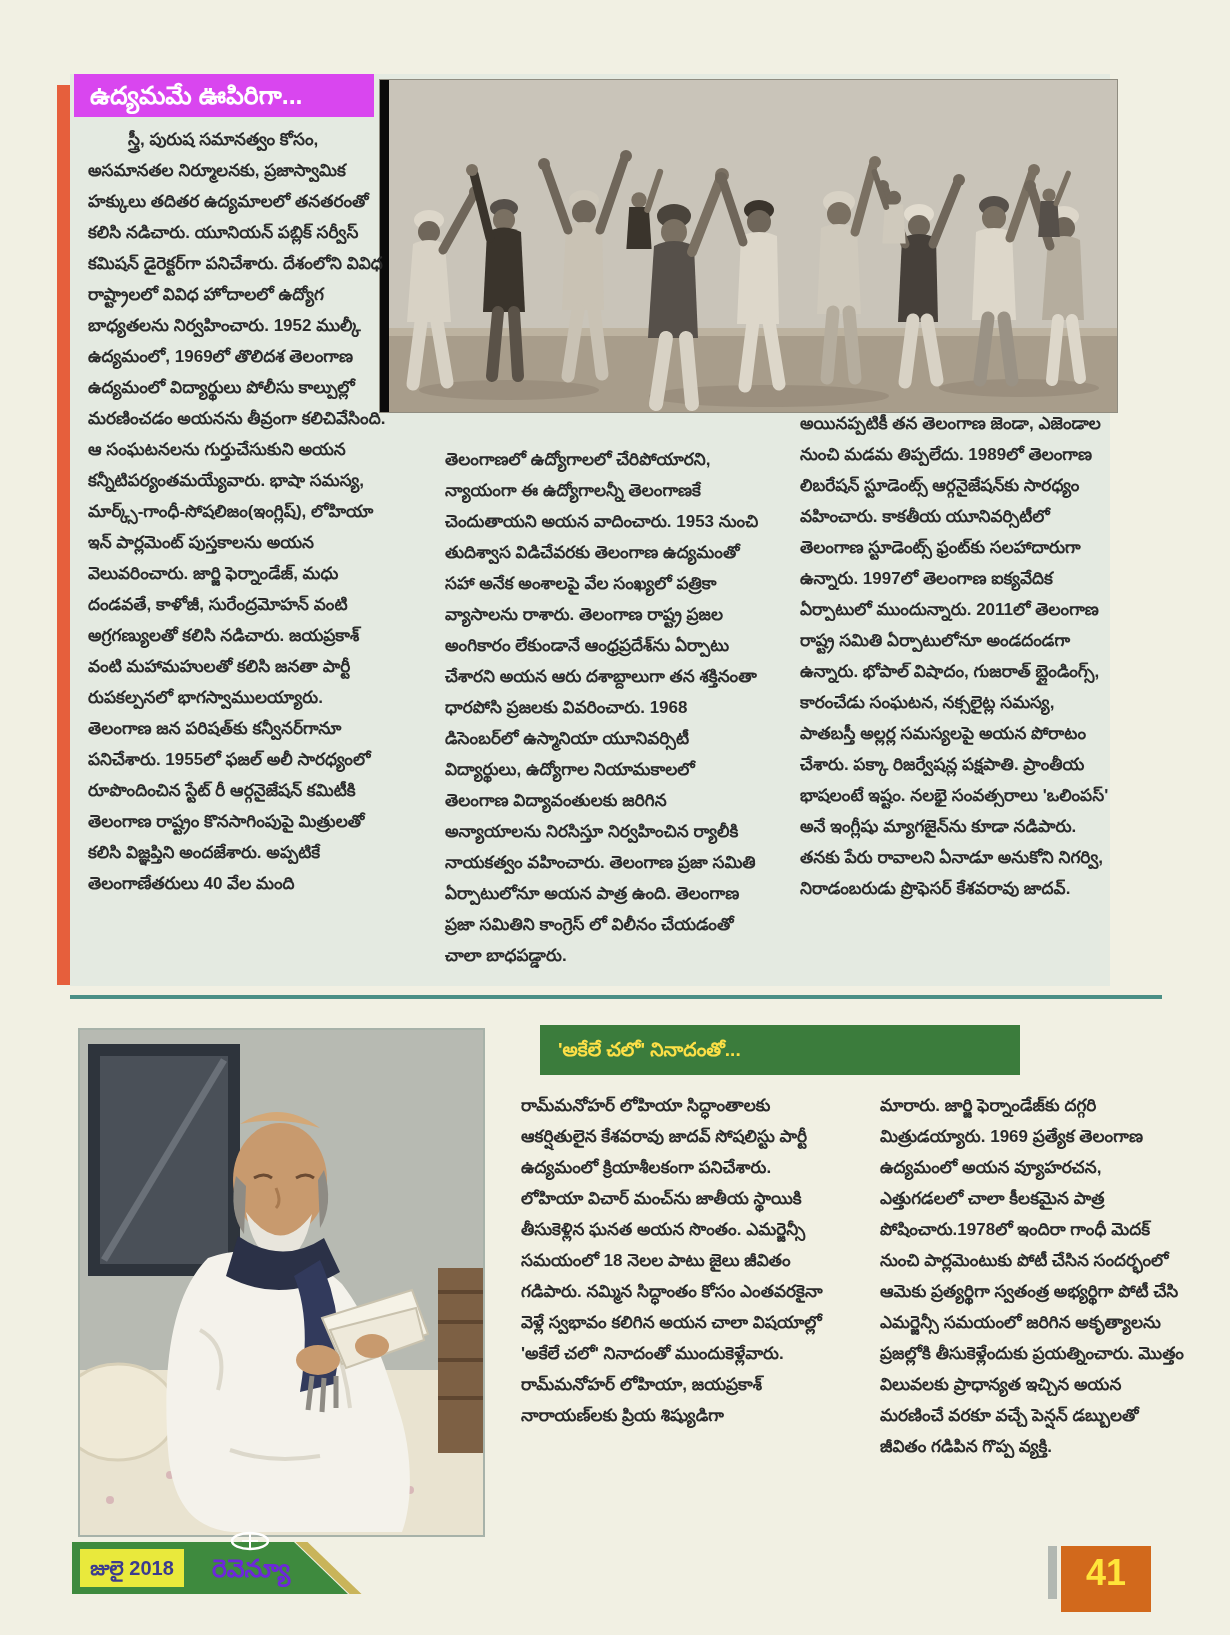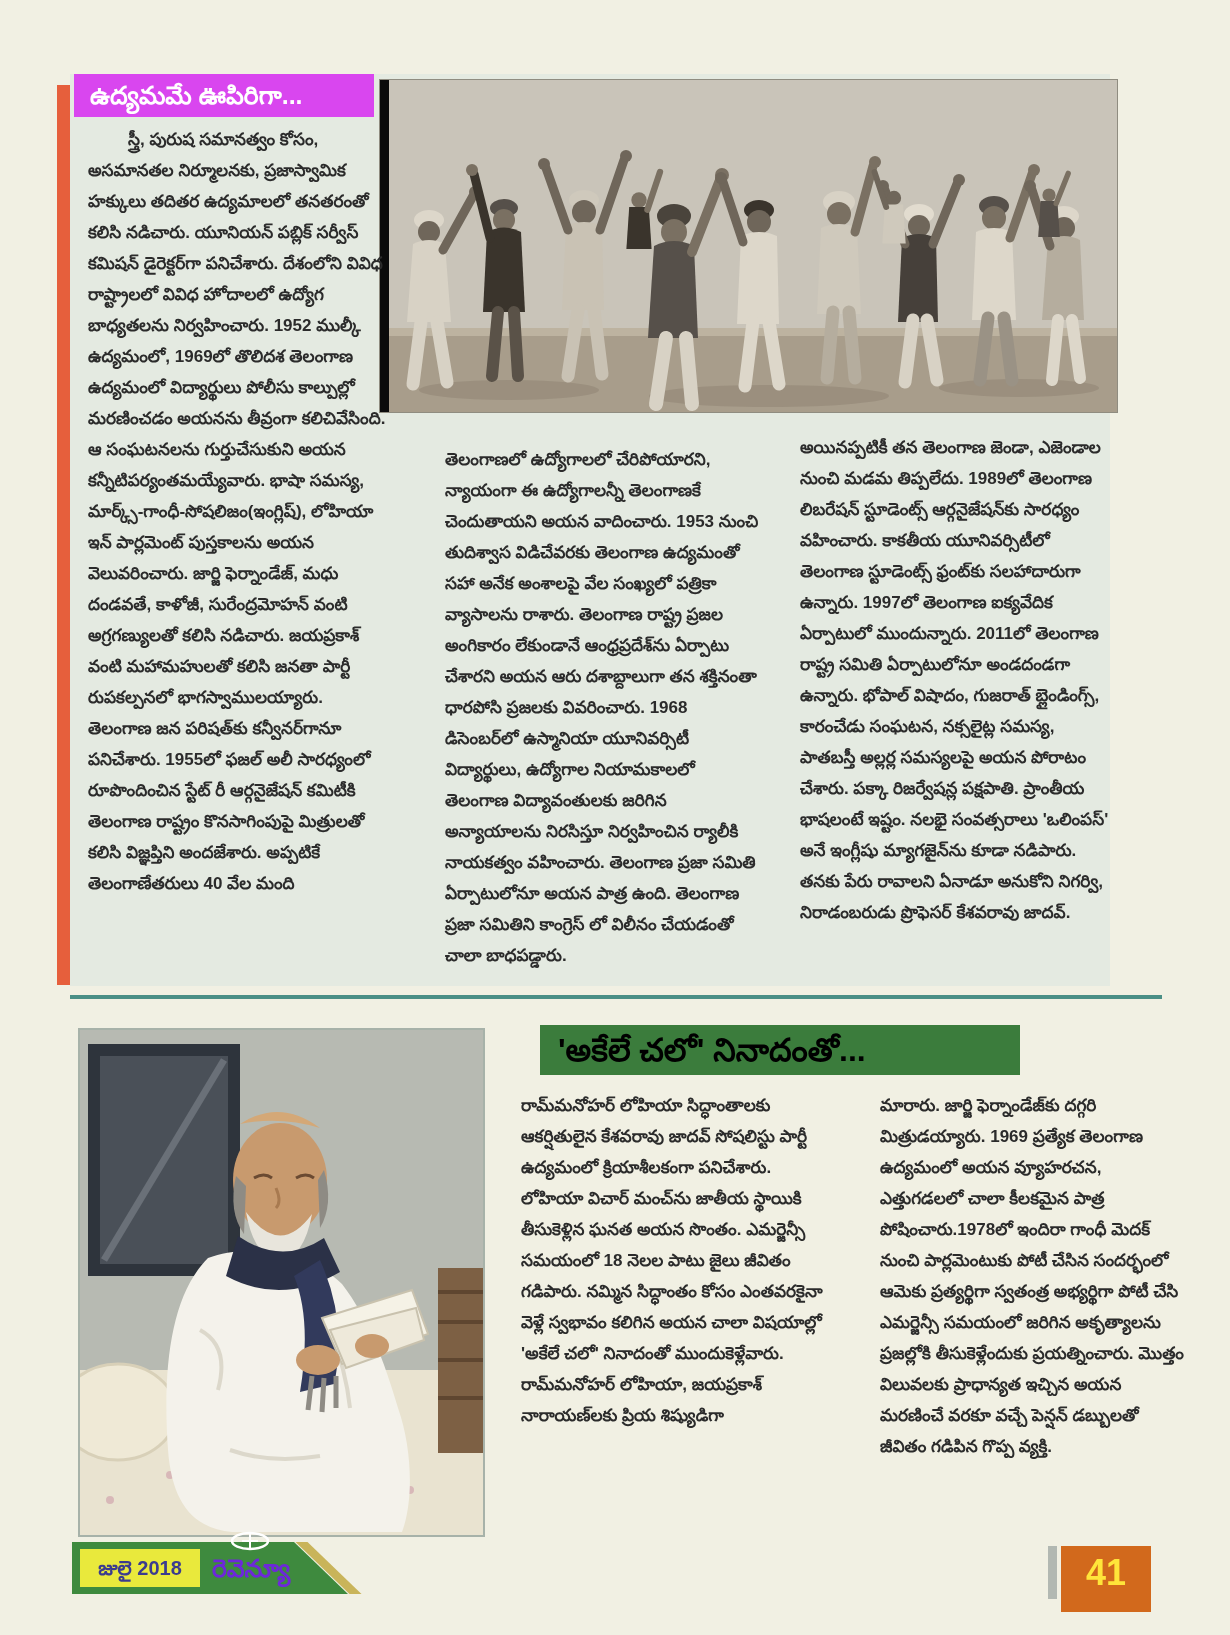--- a/index.html
+++ b/index.html
@@ -14,37 +14,37 @@
   .rule-teal{position:absolute;left:70px;top:995px;width:1092px;height:4px;background:#4a8f86;}
   .header1{position:absolute;left:74px;top:74px;width:300px;height:43px;background:#d946ef;
            color:#ffffff;font-weight:bold;font-size:25px;line-height:43px;padding-left:16px;box-sizing:border-box;}
   .photo1{position:absolute;left:380px;top:80px;width:728px;height:332px;border-left:9px solid #0b0b0b;
           box-shadow:0 0 0 1px #8f8c80;}
   .photo1 svg{display:block;}
 
   .bodycol{position:absolute;color:#2b2b2b;font-size:17px;line-height:31px;text-align:left;font-weight:bold;}
   .col1{left:88px;top:124px;width:302px;text-indent:40px;}
   .col2{left:445px;top:444px;width:318px;}
-  .col3{left:800px;top:432px;width:312px;}
+  .col3{left:800px;top:408px;width:312px;}
 
   
   .photo2{position:absolute;left:78px;top:1028px;width:403px;height:505px;border:2px solid #a7b2a9;background:#b7bab2;}
   .photo2 svg{display:block;}
   .header2{position:absolute;left:540px;top:1025px;width:480px;height:50px;background:#3b7c3c;
-           color:#000000;font-weight:bold;font-size:32px;line-height:50px;padding-left:18px;box-sizing:border-box;}
+           color:#fde047;font-weight:bold;font-size:19px;line-height:50px;padding-left:18px;box-sizing:border-box;}
   .colA{left:521px;top:1090px;width:312px;}
   .colB{left:860px;top:1090px;width:306px;margin-left:20px;}
 
   
   .banner{position:absolute;left:72px;top:1542px;width:300px;height:52px;}
   .banner-green{position:absolute;left:0;top:0;width:100%;height:100%;background:#3e8a3e;
                 clip-path:polygon(0 0,74% 0,92% 100%,0 100%);}
   .banner-gold{position:absolute;left:0;top:0;width:100%;height:100%;background:#c9b45a;
                clip-path:polygon(74.5% 0,78.5% 0,96.5% 100%,92.5% 100%);}
-  .issue-box{position:absolute;left:8px;top:7px;width:120px;height:38px;background:#e9e93c;
+  .issue-box{position:absolute;left:8px;top:7px;width:104px;height:38px;background:#e9e93c;
              color:#3b3b8f;font-weight:bold;font-size:20px;line-height:38px;text-align:center;}
   .mag-name{position:absolute;left:140px;top:12px;color:#6d28d9;font-weight:bold;font-size:25px;}
   .mag-logo{position:absolute;left:148px;top:-12px;}
 
   .pagenum-bar{position:absolute;left:1048px;top:1546px;width:9px;height:53px;background:#b2b8b2;}
   .pagenum-box{position:absolute;left:1061px;top:1546px;width:90px;height:66px;background:#d2691c;
                color:#ffe53a;font-weight:bold;font-size:36px;line-height:53px;text-align:center;}
 </style>
 </head>
 <body>

